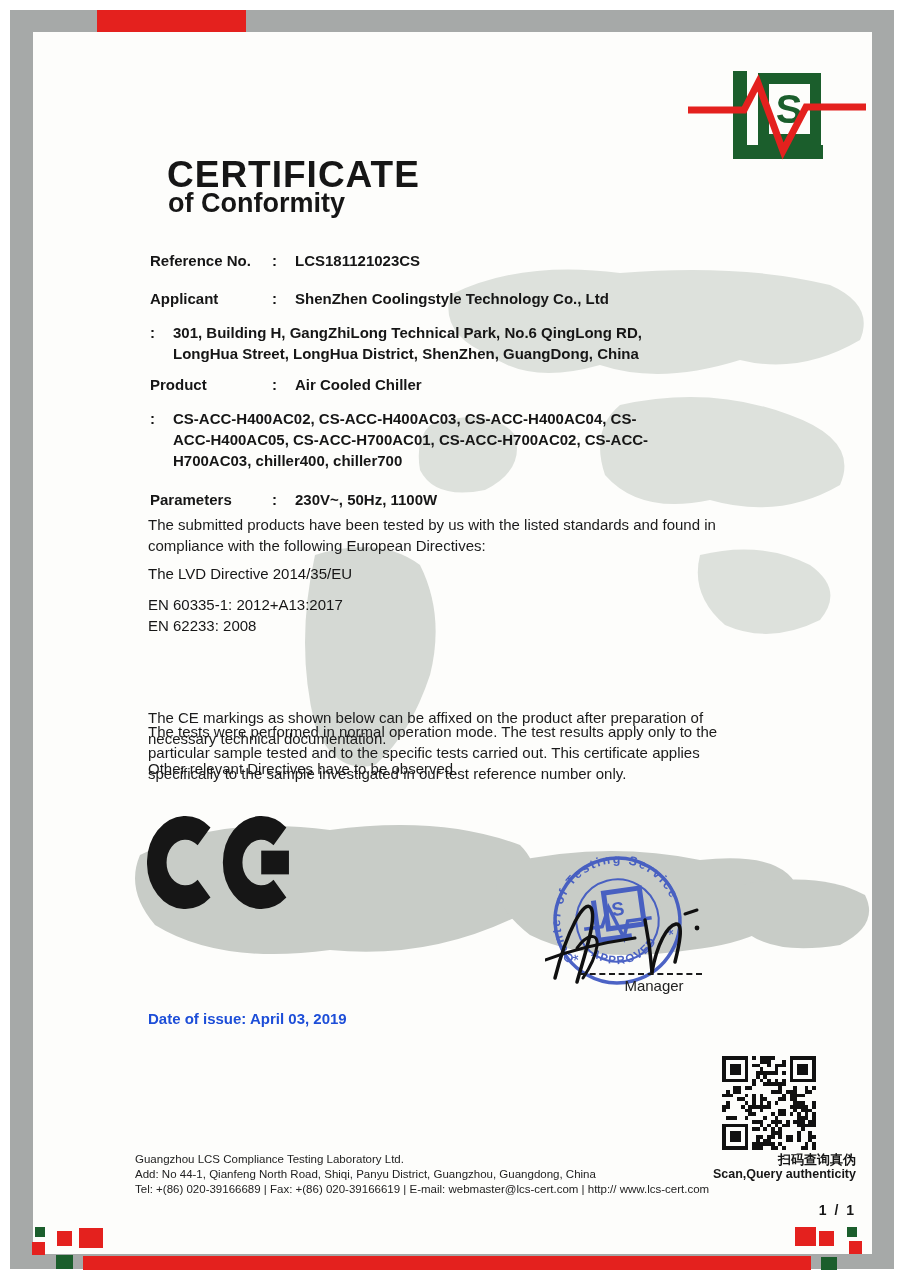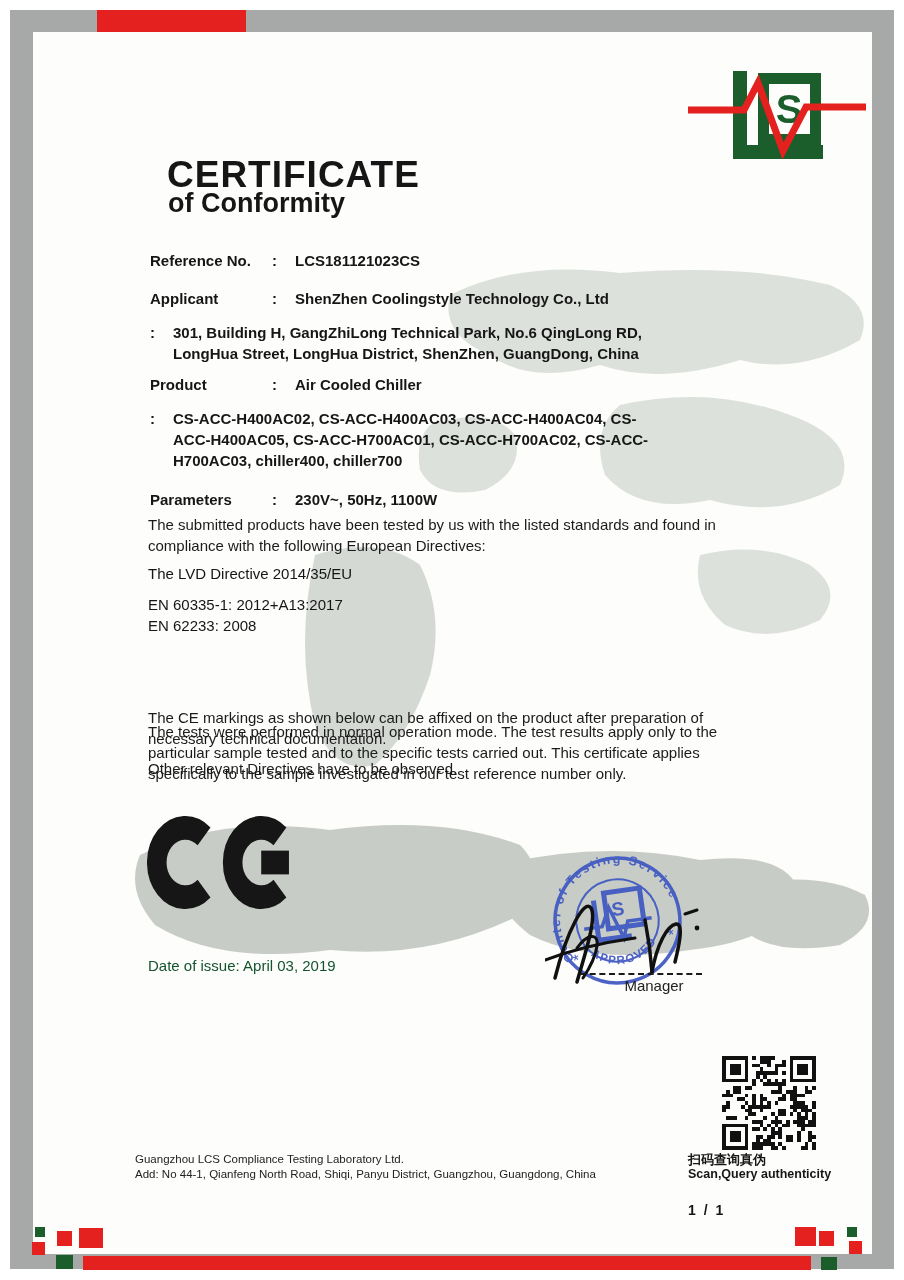--- a/index.html
+++ b/index.html
@@ -32,32 +32,32 @@
   .field{left:150px;width:630px;display:flex;font-size:15px;font-weight:bold;line-height:21px;color:#161616;}
   .field .lbl{width:122px;flex:none;}
   .field .col{width:23px;flex:none;}
   .field .val{width:478px;flex:none;}
 
   
   .para{left:148px;width:600px;font-size:15px;line-height:21px;color:#1b1b1b;}
   .para.b{font-weight:normal;color:#161616;}
 
   .ce{left:147px;top:813px;width:155px;height:99px;}
-  .date{left:148px;top:957px;font-size:15px;font-weight:normal;color:#14532d;}
+  .date{left:148px;top:1010px;font-size:15px;font-weight:bold;color:#1d4ed8;}
 
   
   .stamp{left:520px;top:823px;width:195px;height:195px;}
   .sig{left:545px;top:882px;width:175px;height:115px;}
   .sigline{left:580px;top:973px;width:122px;border-top:2px dashed #1b1b1b;height:0;}
   .manager{left:598px;top:977px;width:112px;text-align:center;font-size:15px;color:#222;}
 
   
   .qr{left:722px;top:1056px;width:94px;height:94px;}
   .footer-left{left:135px;top:1152px;font-size:11.5px;line-height:15px;color:#222;}
-  .footer-right{left:688px;top:1152px;width:168px;text-align:left;color:#161616;}
+  .footer-right{left:688px;top:1152px;width:168px;text-align:right;color:#161616;}
   .footer-right .cn{font-size:13px;font-weight:bold;line-height:15px;}
   .footer-right .en{font-size:12.5px;font-weight:bold;line-height:15px;}
   .footer-right .pg{font-size:14px;font-weight:bold;margin-top:20px;letter-spacing:2px;}
   .z1{z-index:1;}
 </style>
 </head>
 <body>
 
 <div class="abs frame"></div>
 <div class="abs page"></div>
@@ -487,18 +487,19 @@
     <rect x="14" y="24" width="1" height="1" fill="#111"></rect>
     <rect x="16" y="24" width="1" height="1" fill="#111"></rect>
     <rect x="21" y="24" width="1" height="1" fill="#111"></rect>
     <rect x="22" y="24" width="1" height="1" fill="#111"></rect>
     <rect x="24" y="24" width="1" height="1" fill="#111"></rect>
   </svg>
 
 <div class="abs footer-left z1">
   <div>Guangzhou LCS Compliance Testing Laboratory Ltd.</div>
   <div>Add: No 44-1, Qianfeng North Road, Shiqi, Panyu District, Guangzhou, Guangdong, China</div>
+  <div>Tel: +(86) 020-39166689  |  Fax: +(86) 020-39166619  |  E-mail: webmaster@lcs-cert.com  |  http:// www.lcs-cert.com</div>
 </div>
 <div class="abs footer-right z1">
   <div class="cn">扫码查询真伪</div>
   <div class="en">Scan,Query authenticity</div>
   <div class="pg">1 / 1</div>
 </div>
 
 </body></html>

